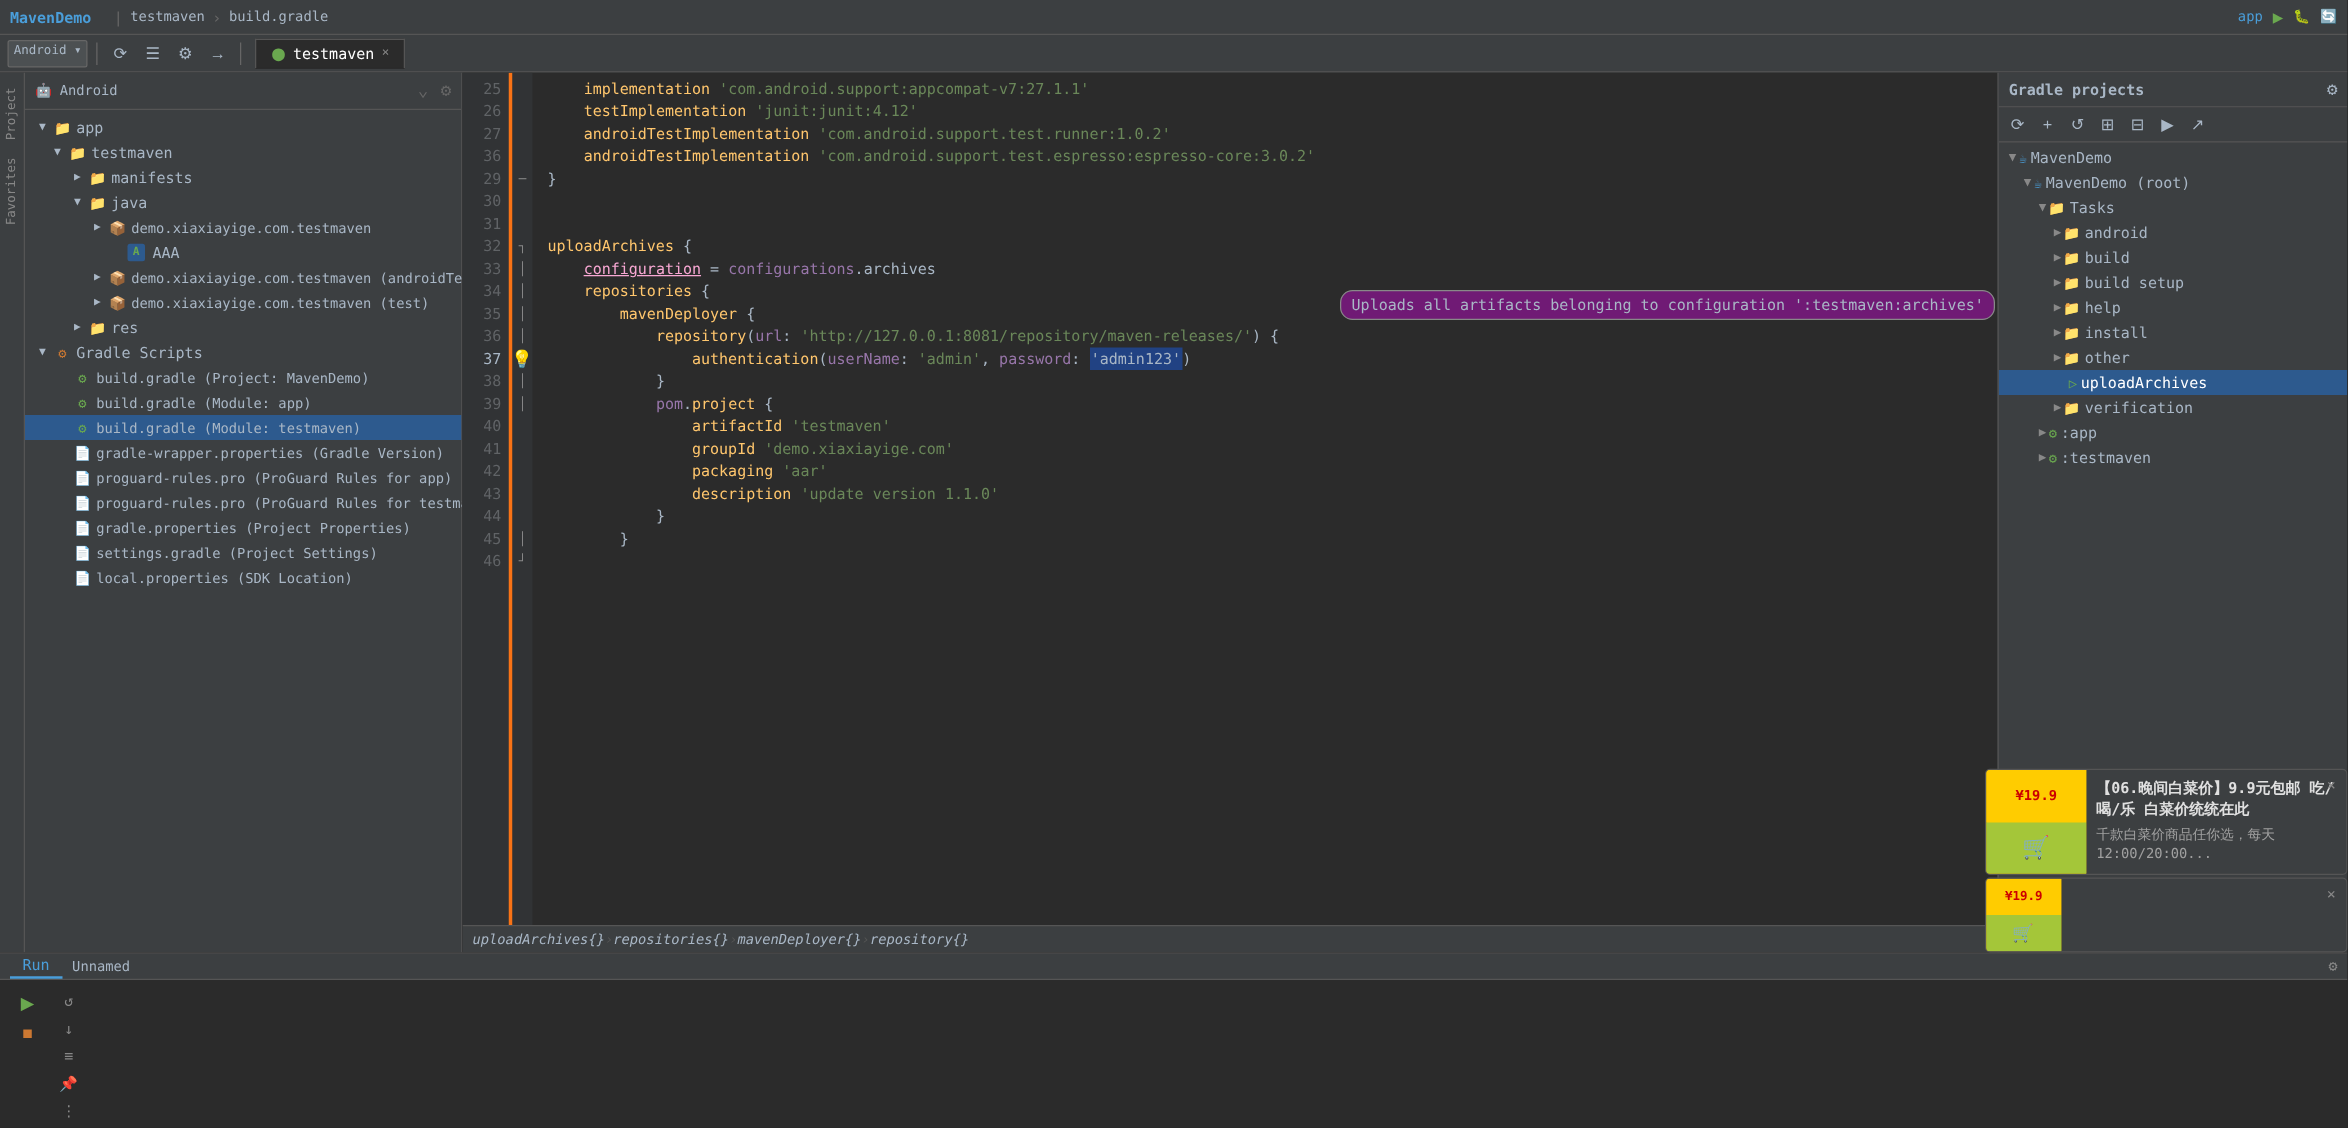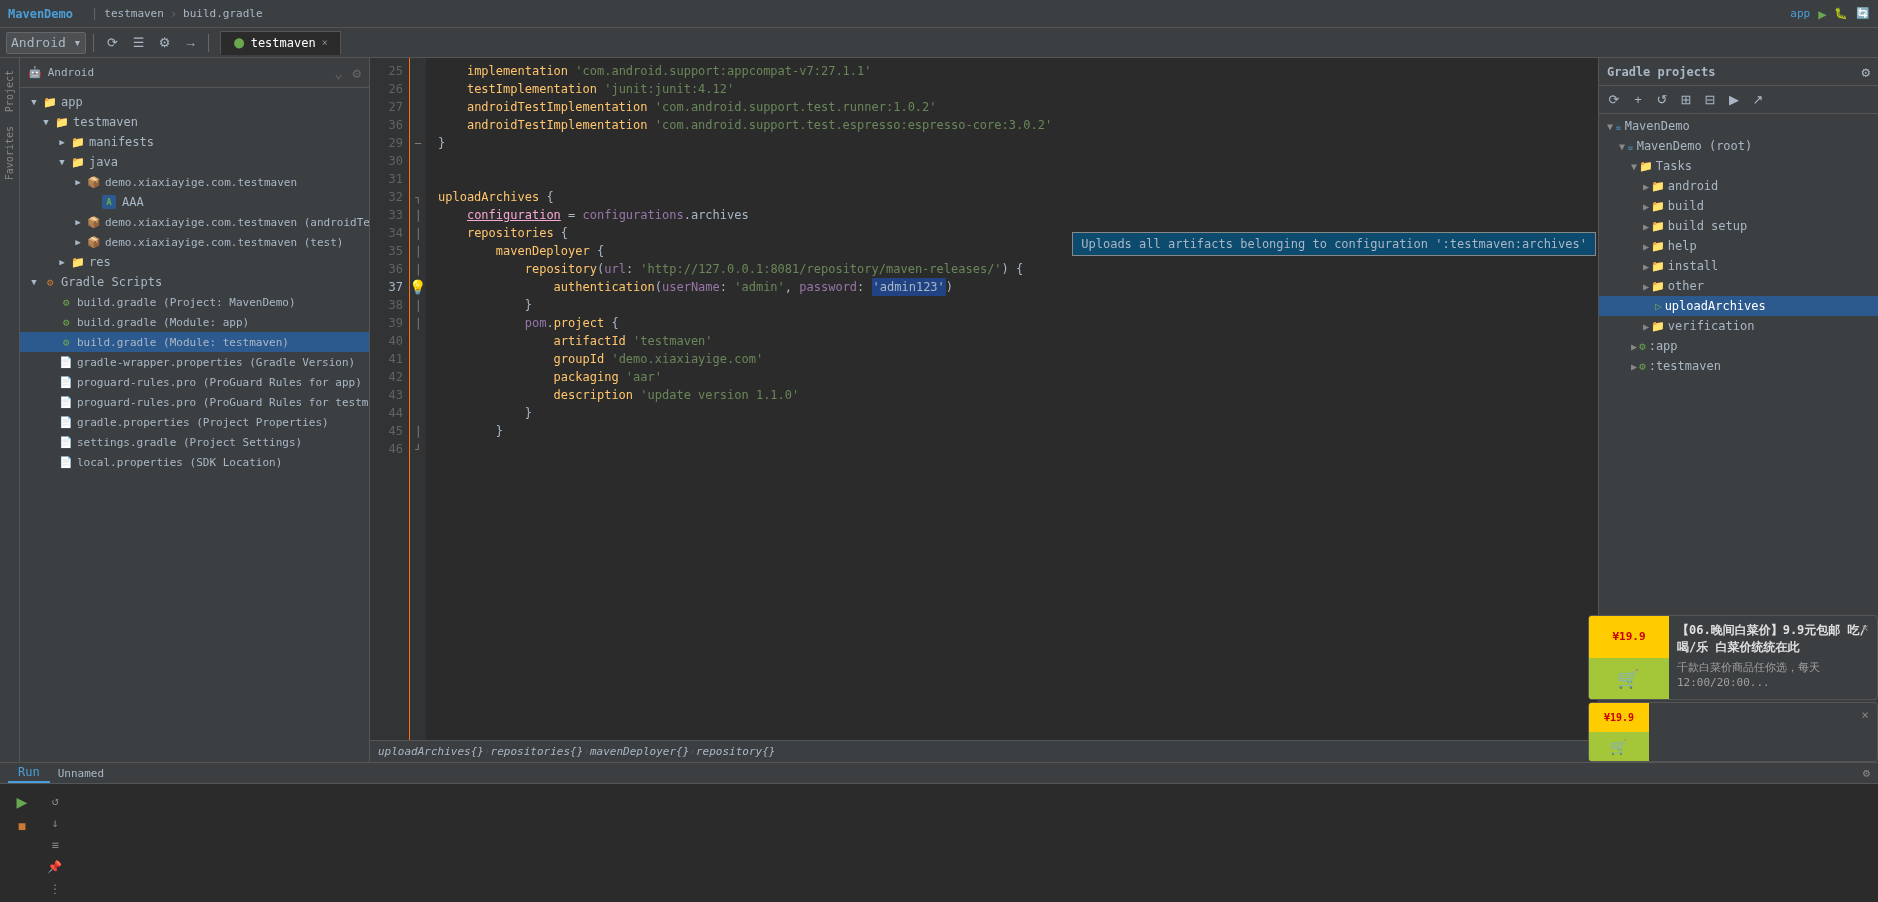--- a/index.html
+++ b/index.html
@@ -63,21 +63,21 @@
       display: flex;
       align-items: center;
       justify-content: center;
       font-size: 13px;
       border-radius: 2px;
     }
     .toolbar-dropdown {
       background: #4c5052;
       border: 1px solid #666;
       color: #a9b7c6;
-      font-size: 13px;
+      font-size: 10px;
       padding: 2px 4px;
       height: 22px;
       border-radius: 2px;
     }
     .toolbar-sep {
       width: 1px;
       height: 18px;
       background: #666;
       margin: 0 3px;
     }
@@ -176,21 +176,21 @@
       border-bottom: 1px solid #2b2b2b;
     }
     .editor-body {
       flex: 1;
       display: flex;
       overflow: hidden;
     }
     .line-numbers {
       width: 40px;
       background: #313335;
-      border-right: 1px solid #f97316;
+      border-right: 3px solid #f97316;
       padding: 4px 0;
       text-align: right;
       font-size: 12px;
       color: #606366;
       flex-shrink: 0;
       overflow: hidden;
     }
     .line-number {
       height: 18px;
       padding-right: 6px;
@@ -323,30 +323,30 @@
       cursor: pointer;
       font-size: 12px;
       white-space: nowrap;
       min-height: 20px;
     }
     .gradle-tree-item.upload-archives { background: #2d5a8e; color: #ffffff; }
 
     
     .tooltip-popup {
       position: absolute;
-      background: #0c4a6e;
+      background: #701a75;
       border: 1px solid #888;
       color: #a9b7c6;
       font-size: 12px;
       padding: 4px 8px;
       white-space: nowrap;
       z-index: 100;
       right: 282px;
       top: 232px;
-      border-radius: 0;
+      border-radius: 10px;
     }
 
     
     .notification-area {
       position: absolute;
       bottom: 140px;
       right: 0;
       width: 290px;
       display: flex;
       flex-direction: column;

